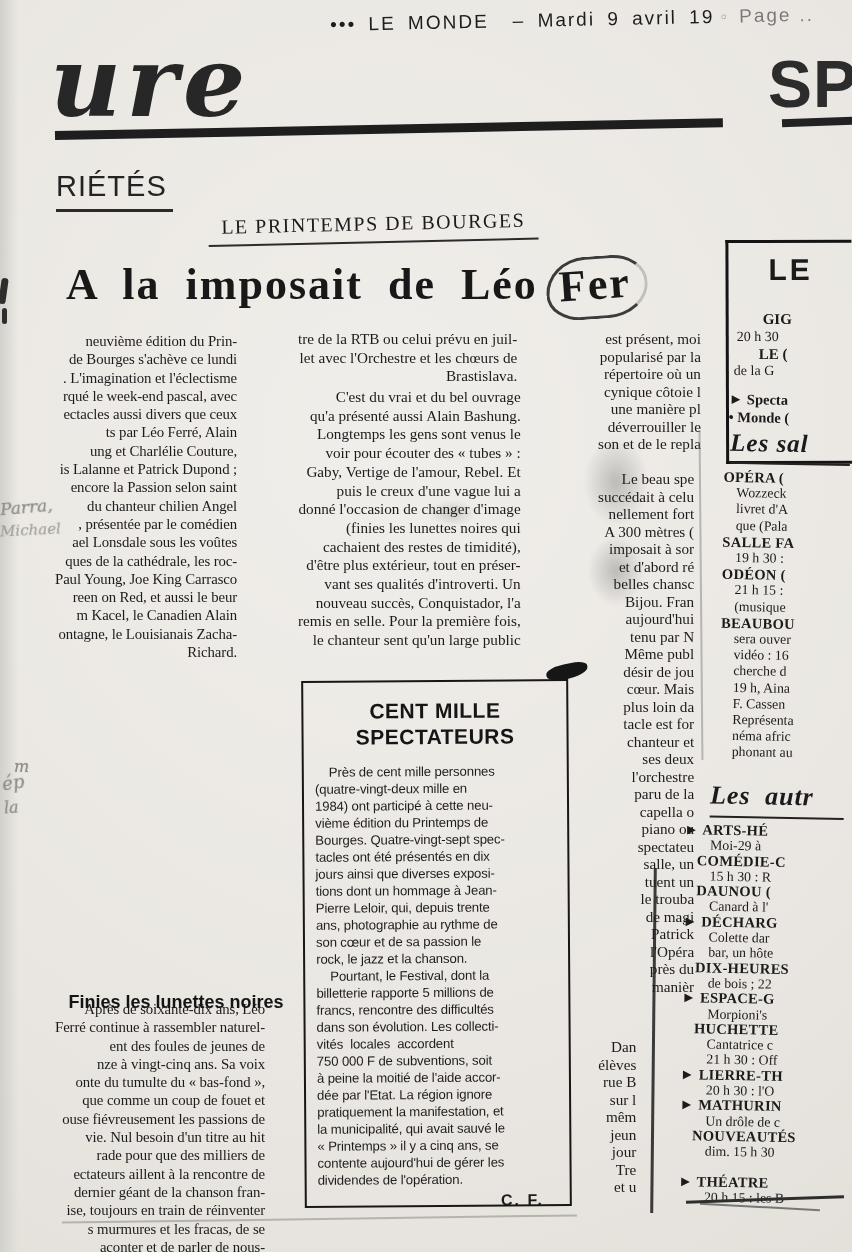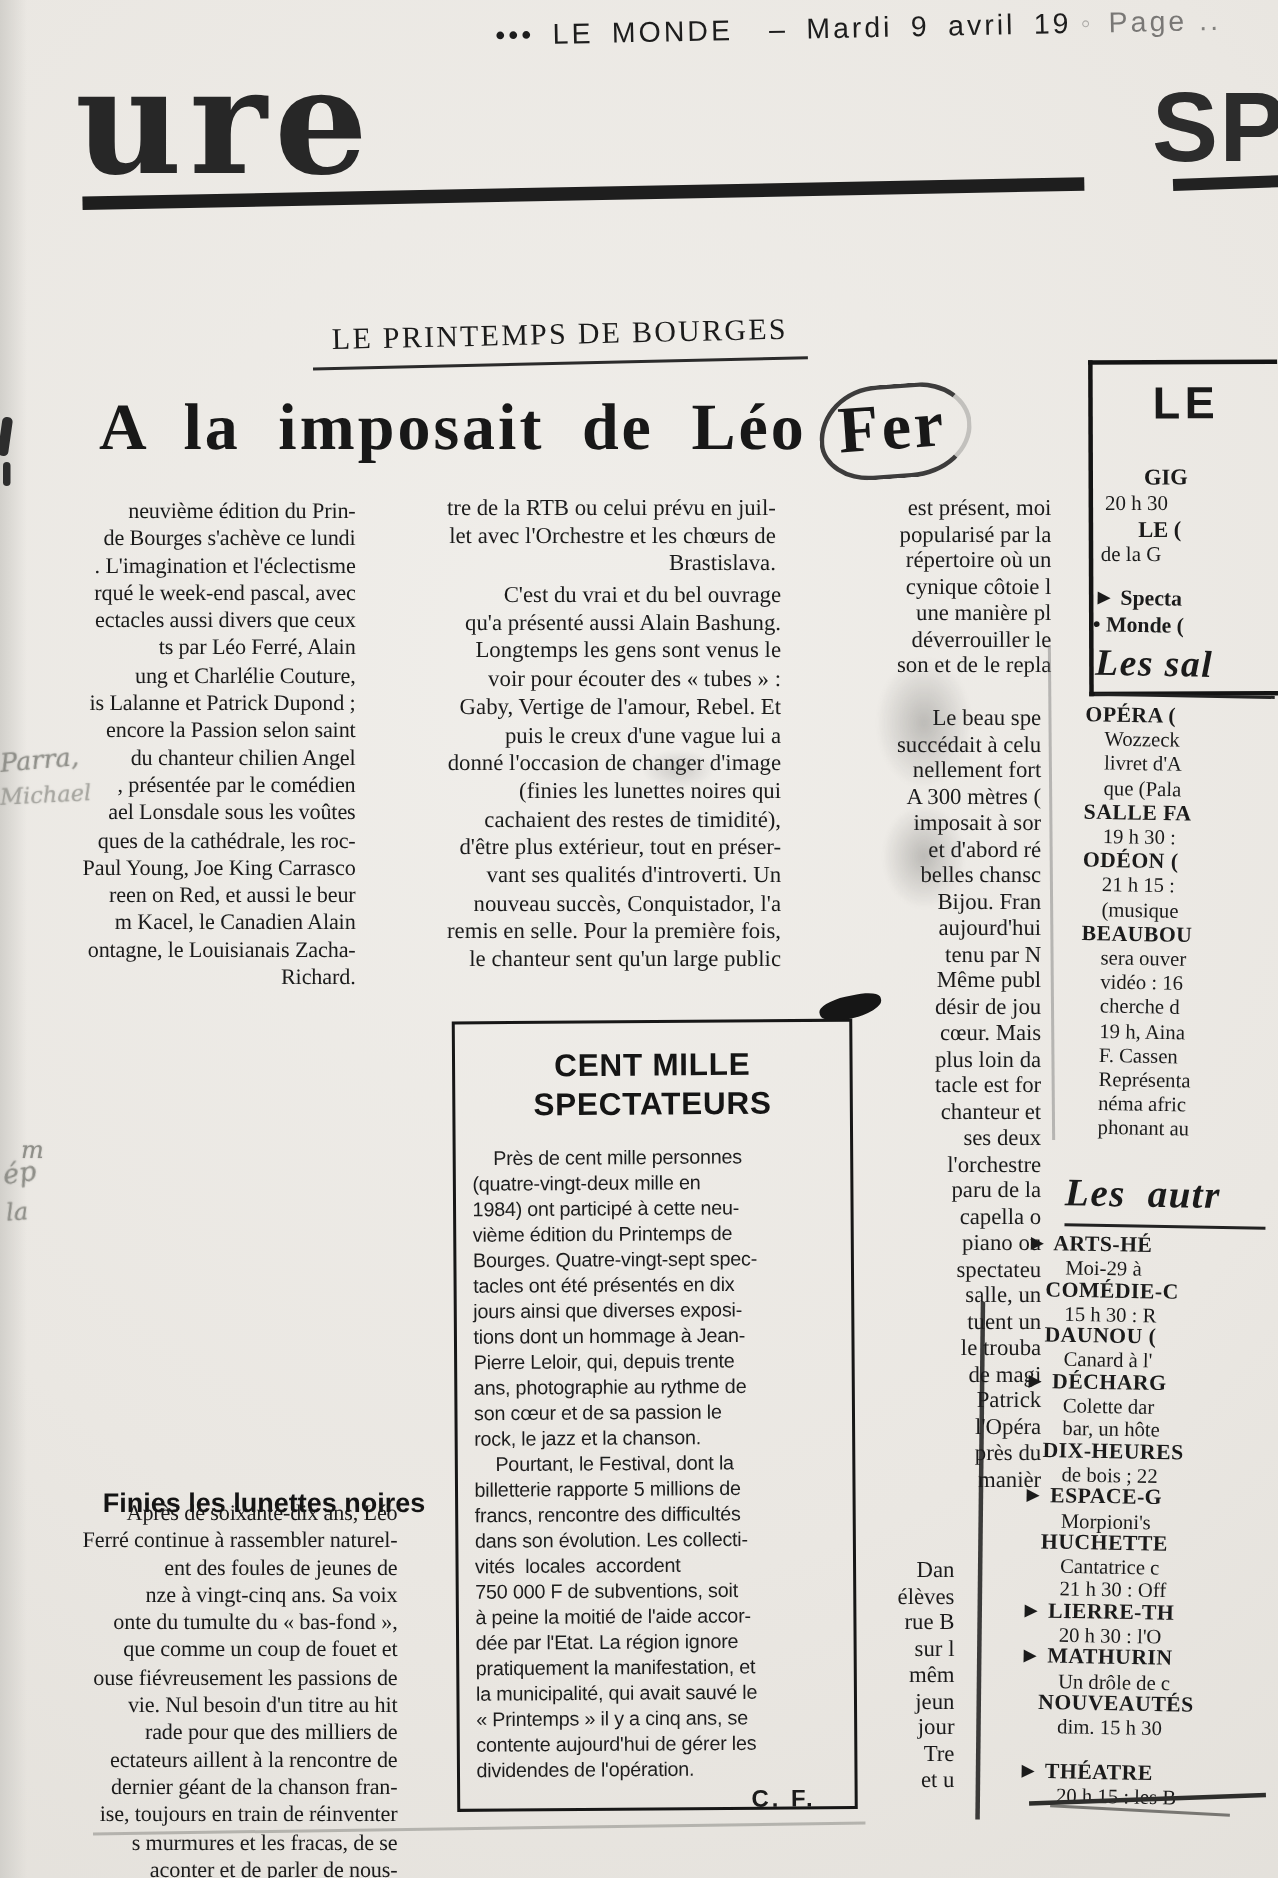--- a/index.html
+++ b/index.html
@@ -9,21 +9,21 @@
   .abs{position:absolute;}
   .pre{white-space:pre;}
   
   .mast{left:330px;top:14px;font-family:"Liberation Sans",sans-serif;font-size:19px;
     letter-spacing:2px;word-spacing:5px;color:#1d1d1d;transform:rotate(-1.2deg);transform-origin:left top;white-space:nowrap;}
   .mast .d2{margin-left:24px;}
   .mast .blot{margin-left:6px;opacity:.3;}
   .mast .pg{margin-left:10px;opacity:.55;}
   .mast .dd{margin-left:8px;opacity:.5;}
   .bigure{left:50px;top:40px;font-family:"DejaVu Serif",serif;font-weight:bold;
-    font-size:98px;line-height:.85;letter-spacing:5px;color:#272727;}
+    font-size:98px;line-height:.85;letter-spacing:5px;color:#272727;font-style:italic;}
   .rulemain{left:55px;top:131px;width:668px;height:9px;background:#1e1e1e;transform:rotate(-1.1deg);transform-origin:left center;}
   .bigsp{left:768px;top:46px;font-family:"Liberation Sans",sans-serif;font-weight:bold;
     font-size:66px;color:#2c2c2c;white-space:nowrap;letter-spacing:1px;}
   .rulesp{left:782px;top:118px;width:72px;height:8px;background:#222;transform:rotate(-2deg);}
   .section{left:56px;top:170px;font-family:"Liberation Sans",sans-serif;font-size:29px;
     color:#232323;letter-spacing:1px;border-bottom:3px solid #2a2a2a;padding:0 6px 6px 0;}
   .kicker{left:208px;top:216px;width:330px;text-align:center;font-size:20px;letter-spacing:1.5px;
     border-bottom:2px solid #2b2b2b;padding-bottom:6px;transform:rotate(-1.3deg);transform-origin:left top;white-space:nowrap;}
   .headline{left:66px;top:256px;font-size:44px;font-weight:bold;letter-spacing:2px;word-spacing:12px;
     white-space:nowrap;color:#181818;}
@@ -105,20 +105,21 @@
   <div class="abs dash1"></div>
   <div class="abs dash2"></div>
 
   <div class="abs mast">
     <span>••• LE MONDE</span><span class="d2">– Mardi 9 avril 19</span><span class="blot">◦</span><span class="pg">Page</span><span class="dd">..</span>
   </div>
   <div class="abs bigure">ure</div>
   <div class="abs rulemain"></div>
   <div class="abs bigsp">SP</div>
   <div class="abs rulesp"></div>
+  <div class="abs section">RIÉTÉS</div>
 
   <div class="abs kicker">LE PRINTEMPS DE BOURGES</div>
   <div class="abs headline">
     <span>A la imposait de Léo</span><span class="pen">Fer</span>
   </div>
 
   <div class="abs col1">
     <div class="colp pre" style="top:0">neuvième édition du Prin-
 de Bourges s'achève ce lundi
 . L'imagination et l'éclectisme

